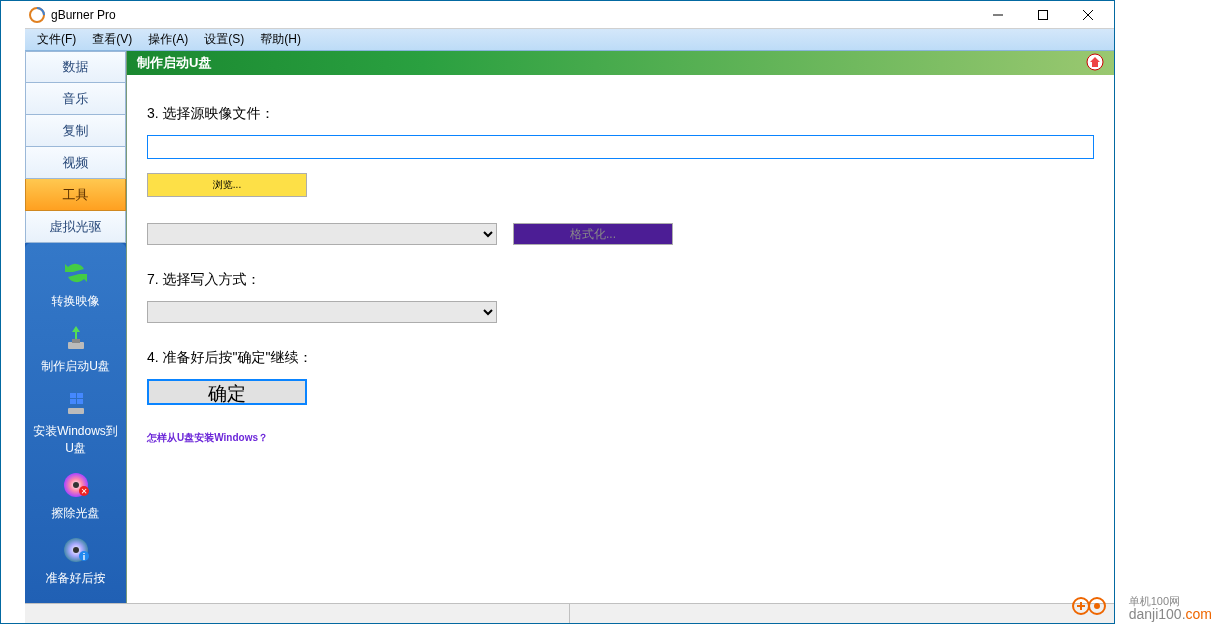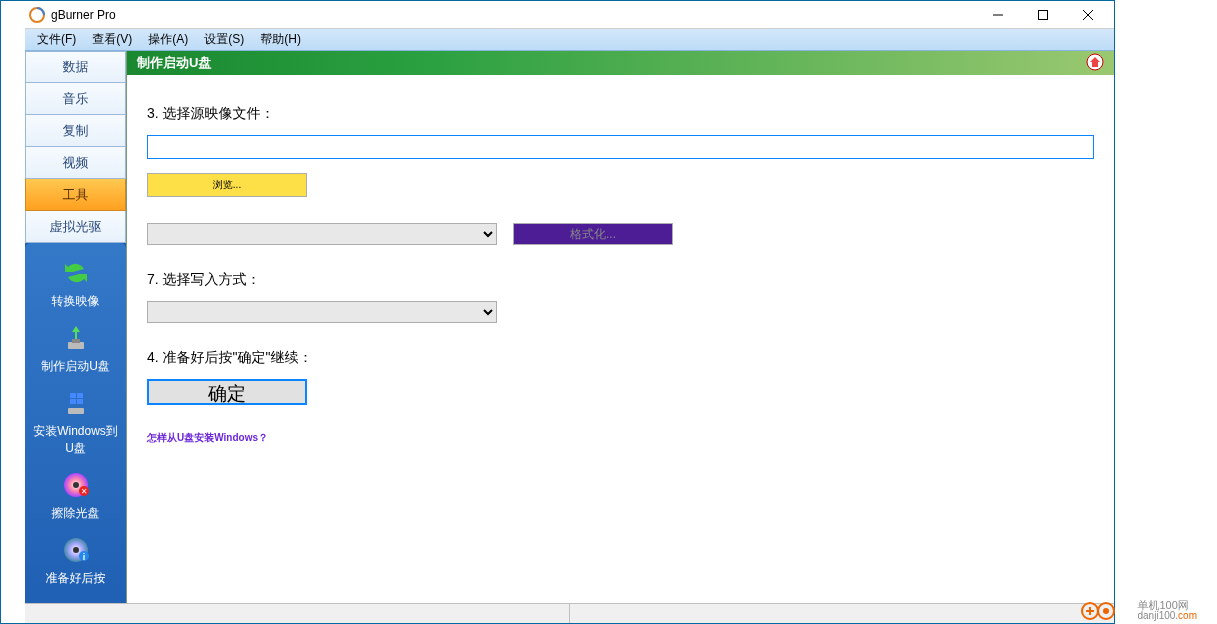--- a/index.html
+++ b/index.html
@@ -40,25 +40,25 @@
     .browse-btn { width: 160px; height: 24px; margin-top: 14px; background: #fde047; border: 1px solid #adadad; cursor: pointer; font-size: 10px; }
     .dropdown { width: 350px; height: 22px; border: 1px solid #adadad; background: #e8e8e8; font-size: 12px; padding: 1px; }
     .format-btn { width: 160px; height: 22px; margin-left: 16px; background: #4c1d95; border: 1px solid #adadad; color: #888; cursor: default; font-size: 12px; }
     .confirm-btn { width: 160px; height: 26px; background: #e1e1e1; border: 2px solid #0a84ff; cursor: pointer; font-size: 19px; }
     .help-link { display: block; color: #6d28d9; font-weight: bold; font-size: 10px; margin-top: 12px; cursor: pointer; text-decoration: none; }
     .inline-row { display: flex; align-items: center; }
     
     .statusbar { height: 20px; background: #f0f0f0; border-top: 1px solid #c0c0c0; display: flex; }
     .statusbar-section { flex: 1; border-right: 1px solid #c0c0c0; }
     
-    .watermark { position: absolute; right: 20px; bottom: 3px; display: flex; align-items: center; gap: 20px; pointer-events: none; }
+    .watermark { position: absolute; right: 5px; bottom: 3px; display: flex; align-items: flex-start; gap: 20px; pointer-events: none; }
     .watermark-logo { width: 40px; height: 20px; }
     .watermark-text { font-size: 11px; line-height: 1; }
     .watermark-text .cn { color: #888; }
-    .watermark-text .en { font-size: 10px; }
+    .watermark-text .en { font-size: 14px; }
   </style>
 </head>
 <body>
 
 <div class="window">
 
   <div class="titlebar">
     <span class="titlebar-icon">
       <svg width="16" height="16" viewBox="0 0 16 16">
           <circle cx="8" cy="8" r="7" fill="none" stroke="#e08020" stroke-width="2"></circle>

